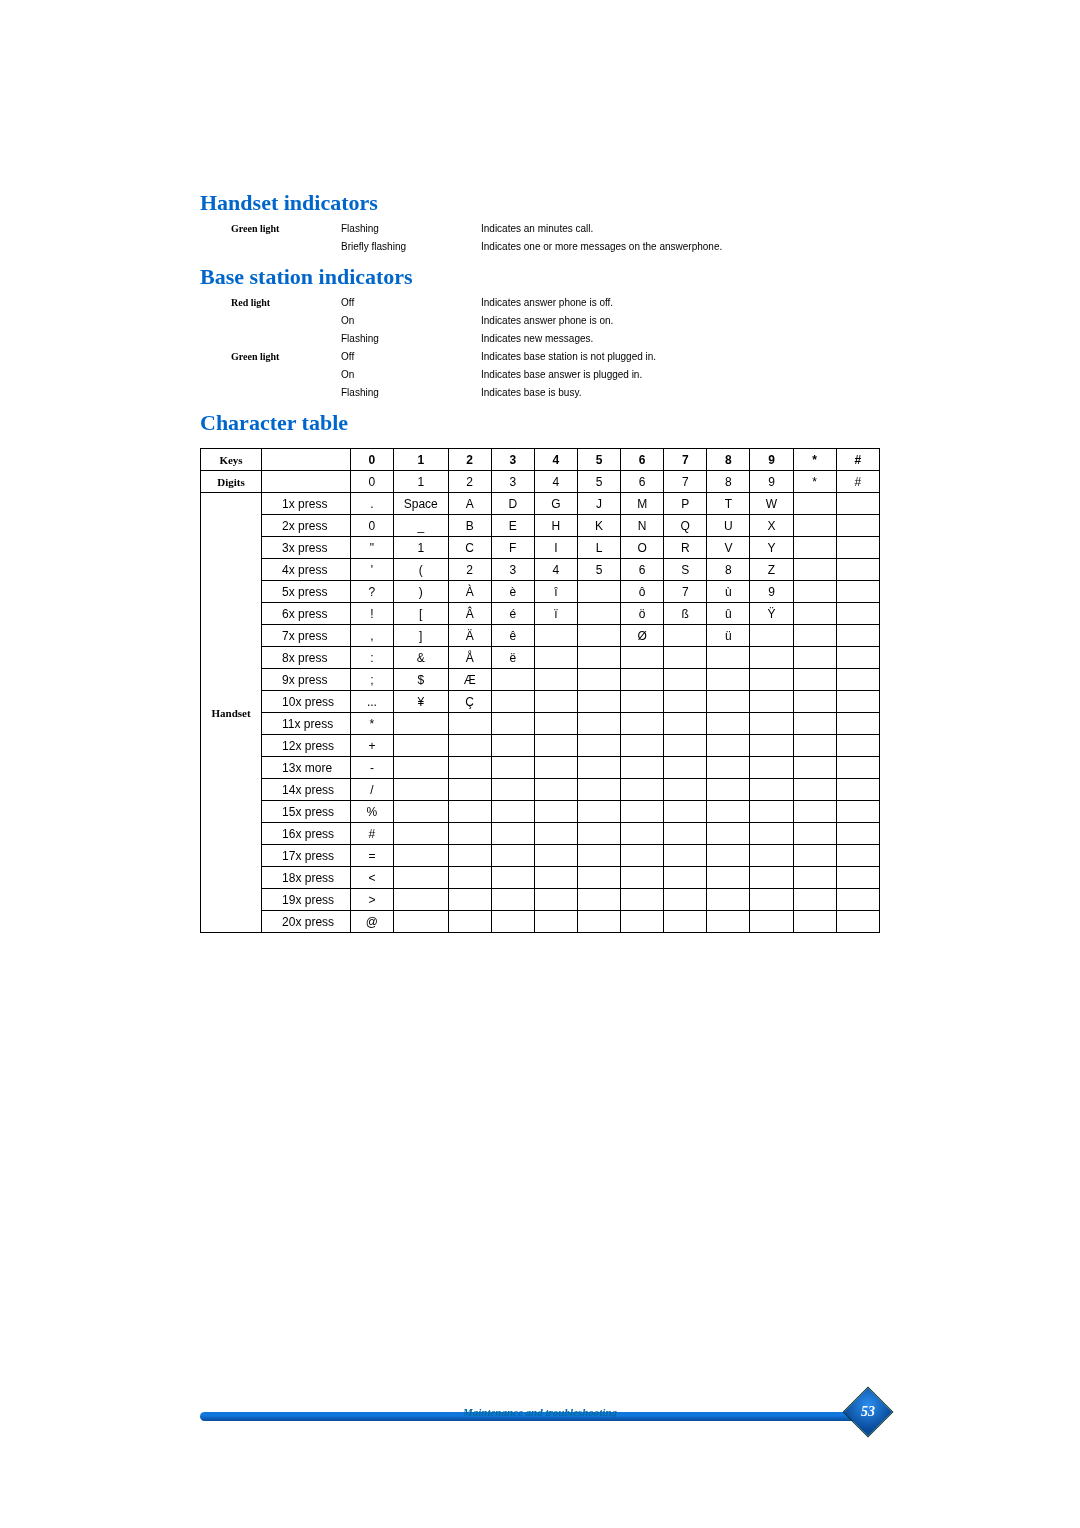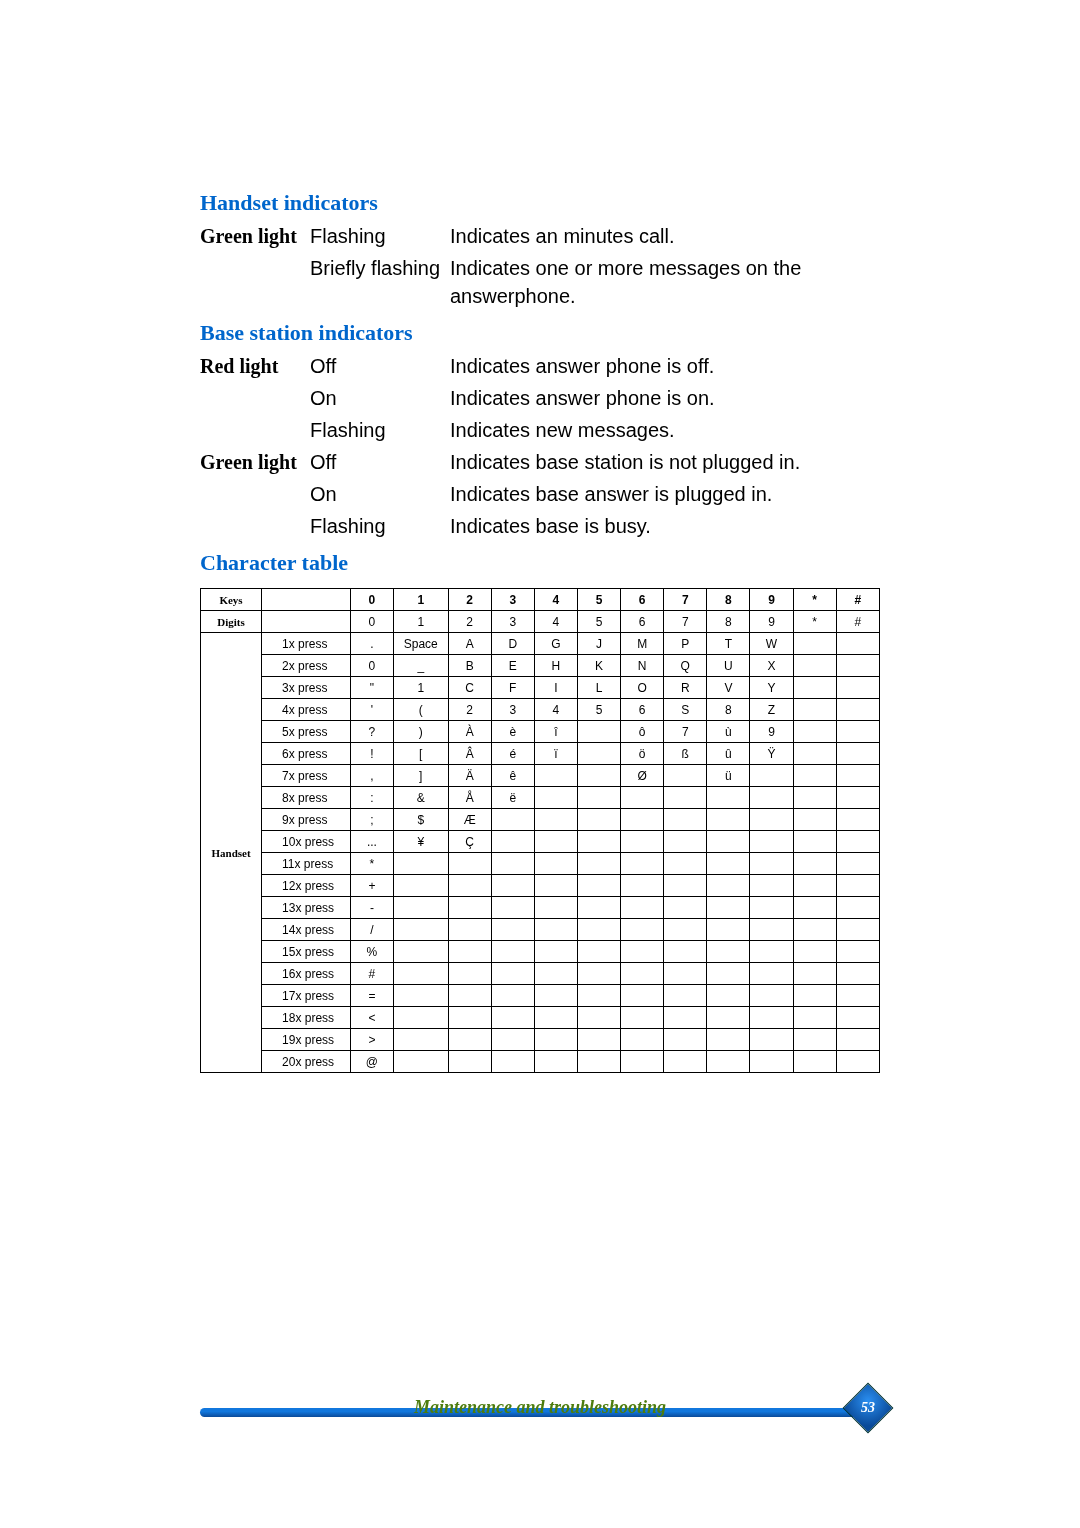--- a/index.html
+++ b/index.html
@@ -16,22 +16,23 @@
       font-family: Georgia, 'Times New Roman', serif;
       font-weight: bold;
       font-size: 22px;
       margin-bottom: 6px;
       margin-top: 10px;
     }
     .indicator-row {
       display: flex;
       align-items: flex-start;
       margin-bottom: 4px;
-      font-size: 20px;
+      font-size: 10px;
       line-height: 1.4;
+      margin-left: 31px;
     }
     .col-label {
       width: 110px;
       font-family: Georgia, 'Times New Roman', serif;
       font-weight: bold;
       flex-shrink: 0;
     }
     .col-state {
       width: 140px;
       flex-shrink: 0;
@@ -81,25 +82,25 @@
       right: 0;
       top: 50%;
       height: 9px;
       background: linear-gradient(180deg,#1177dd 0%,#1177dd 40%,#0a4a99 100%);
       border-radius: 5px 0 0 5px;
       z-index: 1;
     }
     .footer-text {
       position: relative;
       z-index: 2;
-      color: #4d7c0f;
+      color: #0369a1;
       font-family: Georgia, 'Times New Roman', serif;
       font-style: italic;
       font-weight: bold;
-      font-size: 18px;
+      font-size: 11px;
       padding: 0 8px;
     }
     .footer-diamond {
       position: absolute;
       right: -6px;
       top: 50%;
       transform: translateY(-50%) rotate(45deg);
       width: 36px;
       height: 36px;
       background: radial-gradient(circle at 35% 35%, #2a8ef0 0%, #0a4a99 80%);
@@ -387,21 +388,21 @@
         <td class="num-col"></td>
         <td class="num-col"></td>
         <td class="num-col"></td>
         <td class="num-col"></td>
         <td class="num-col"></td>
         <td class="num-col"></td>
         <td class="num-col"></td>
         <td class="num-col"></td>
       </tr>
       <tr>
-        <td class="press-col">13x press</td>
+        <td class="press-col">13x more</td>
         <td class="num-col">-</td>
         <td class="num-col"></td>
         <td class="num-col"></td>
         <td class="num-col"></td>
         <td class="num-col"></td>
         <td class="num-col"></td>
         <td class="num-col"></td>
         <td class="num-col"></td>
         <td class="num-col"></td>
         <td class="num-col"></td>

